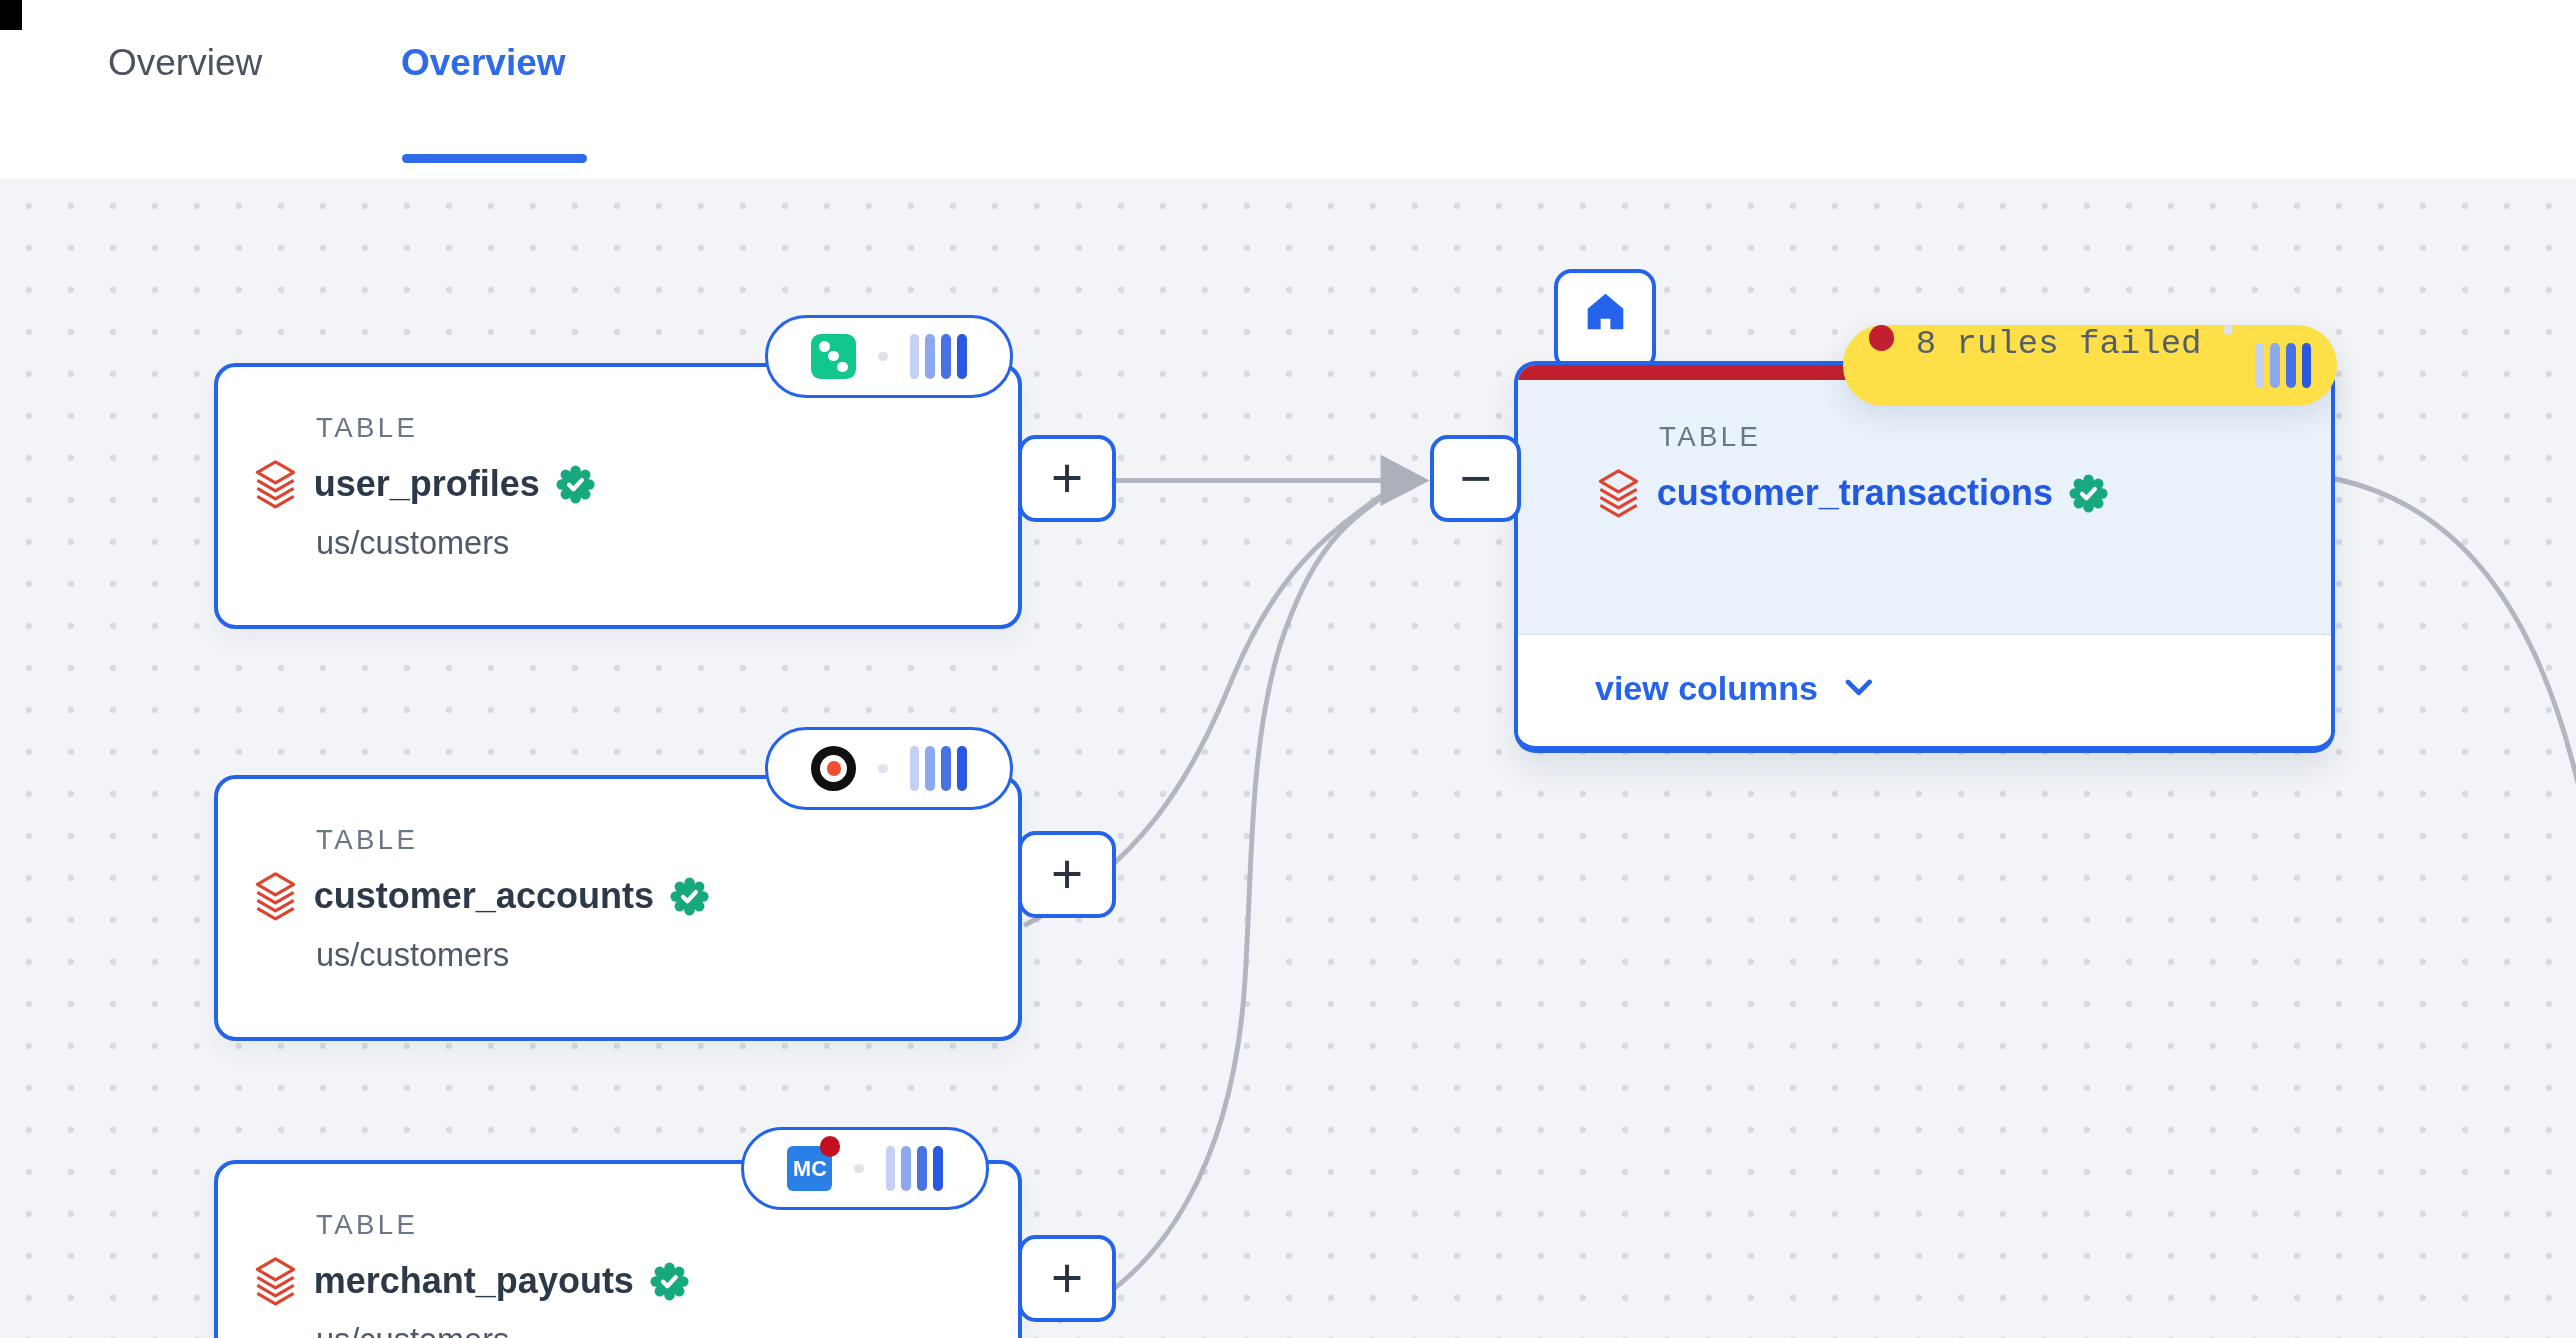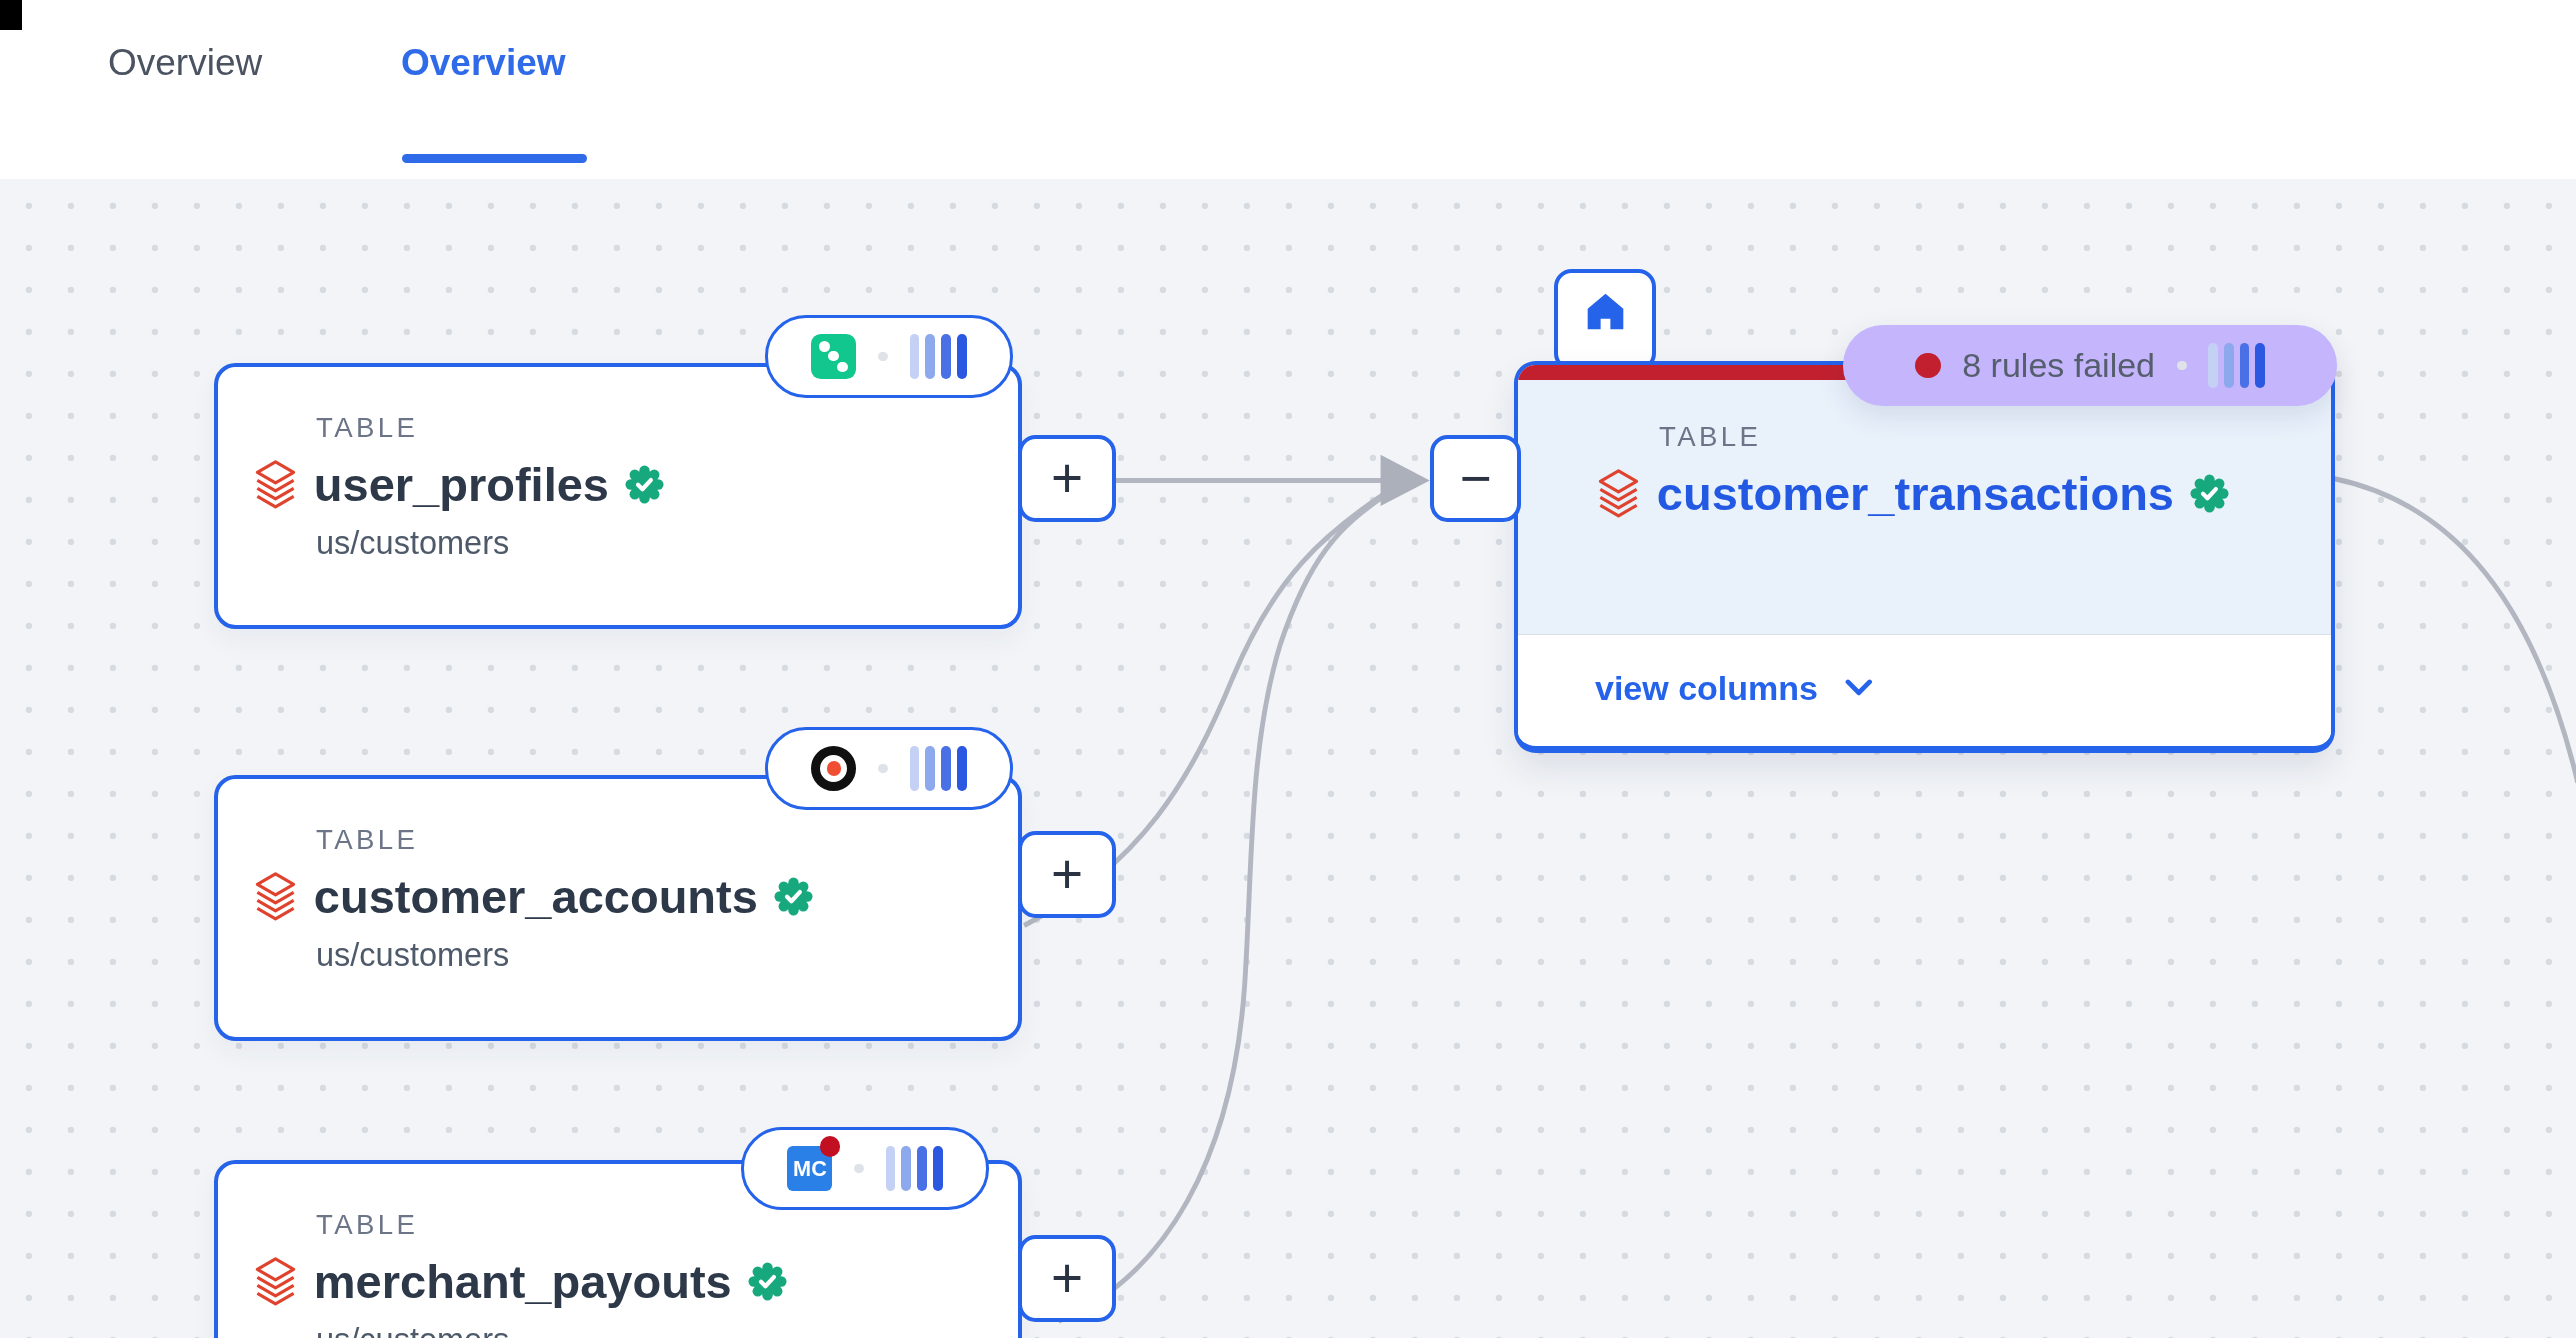--- a/index.html
+++ b/index.html
@@ -31,21 +31,21 @@
   
   .node{
     width:808px;height:266px;background:#ffffff;
     border:4.9px solid #2563eb;border-radius:21.7px;
     box-sizing:border-box;z-index:2;
     box-shadow:0 11.8px 25.6px rgba(30,50,90,0.05);
     padding:45px 29.5px 0 98px;
   }
   .tlabel{font-size:27.6px;letter-spacing:3.4px;color:#6b7587;font-weight:500;}
   .namerow{display:flex;align-items:center;gap:15.8px;margin-left:-63px;margin-top:15.8px;height:49px;}
-  .nname{font-size:47px;font-weight:700;color:#2d3848;white-space:nowrap;}
+  .nname{font-size:36px;font-weight:700;color:#2d3848;white-space:nowrap;}
   .npath{font-size:32.5px;color:#4e5a6a;margin-top:15.8px;}
 
   
   #node-ct{
     left:1514px;top:361px;width:821px;height:392px;
     background:#ffffff;border:4.9px solid #2563eb;border-bottom-width:7.9px;
     border-radius:21.7px;box-sizing:border-box;overflow:hidden;z-index:2;
     box-shadow:0 15.8px 33px rgba(30,50,90,0.10);
   }
   #ct-redbar{width:100%;height:14.8px;background:#c2202e;}
@@ -100,23 +100,23 @@
   .dice b:nth-child(2){left:16.7px;top:16.7px;}
   .dice b:nth-child(3){left:25.6px;top:27.6px;}
   .ring{width:45px;height:45px;border-radius:50%;border:9.8px solid #101010;background:#fff;box-sizing:border-box;position:relative;flex:none;}
   .ring b{position:absolute;left:50%;top:50%;width:14.8px;height:14.8px;margin:-7.4px 0 0 -7.4px;border-radius:50%;background:#ef4e33;}
   .mcbox{width:45px;height:45px;border-radius:5.9px;background:#2b80e8;position:relative;flex:none;
          display:flex;align-items:center;justify-content:center;color:#fff;font-size:21.7px;font-weight:700;}
   .mcbox b{position:absolute;right:-7.9px;top:-9.8px;width:20.7px;height:20.7px;border-radius:50%;background:#c30f22;}
 
   
   #rules-pill{
-    left:1843px;top:325px;width:494px;height:81px;border-radius:40px;background:#c4b5fd;
-    z-index:5;display:flex;align-items:center;justify-content:center;gap:21.7px;
-    box-shadow:0 9.8px 27.6px rgba(40,60,100,0.12);cursor:pointer;
+    left:1843px;top:325px;width:494px;height:81px;border-radius:40px;background:#fde047;
+    z-index:5;display:flex;justify-content:center;gap:21.7px;
+    box-shadow:0 9.8px 27.6px rgba(40,60,100,0.12);cursor:pointer;font-family:Liberation Mono, monospace;
   }
   #rules-pill .alert-dot{width:25.6px;height:25.6px;border-radius:50%;background:#c2202e;flex:none;}
   #rules-pill .alert-text{font-size:34px;color:#555e6d;white-space:nowrap;}
 
   svg{display:block;}
 </style>
 </head>
 <body>
 
 <div id="canvas" class="abs"></div>

